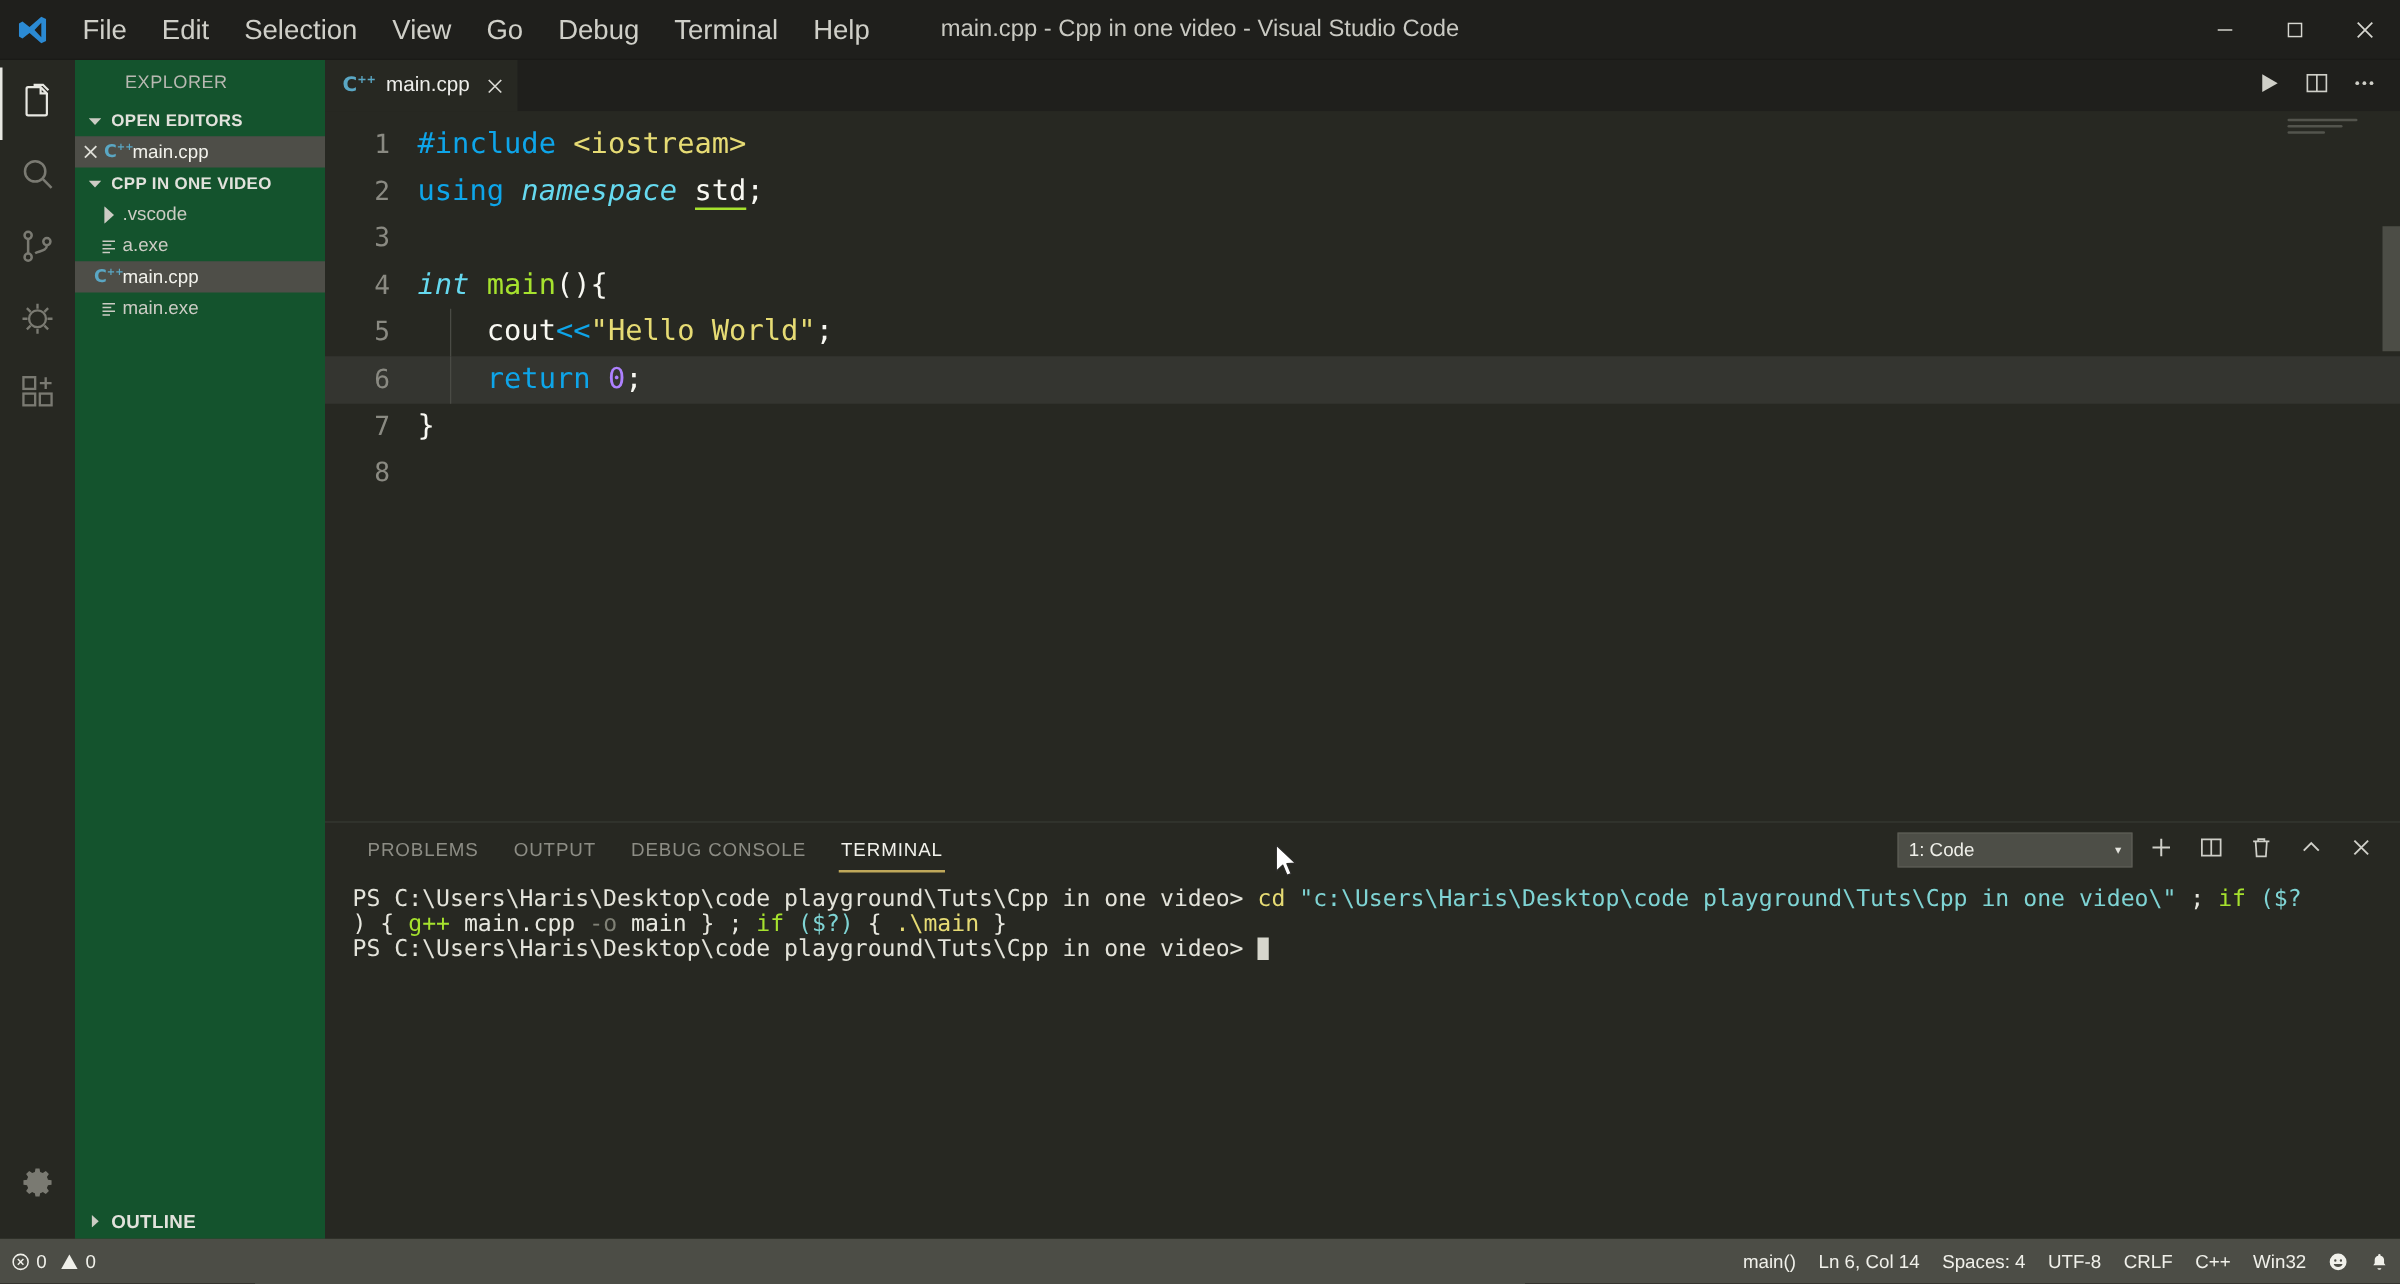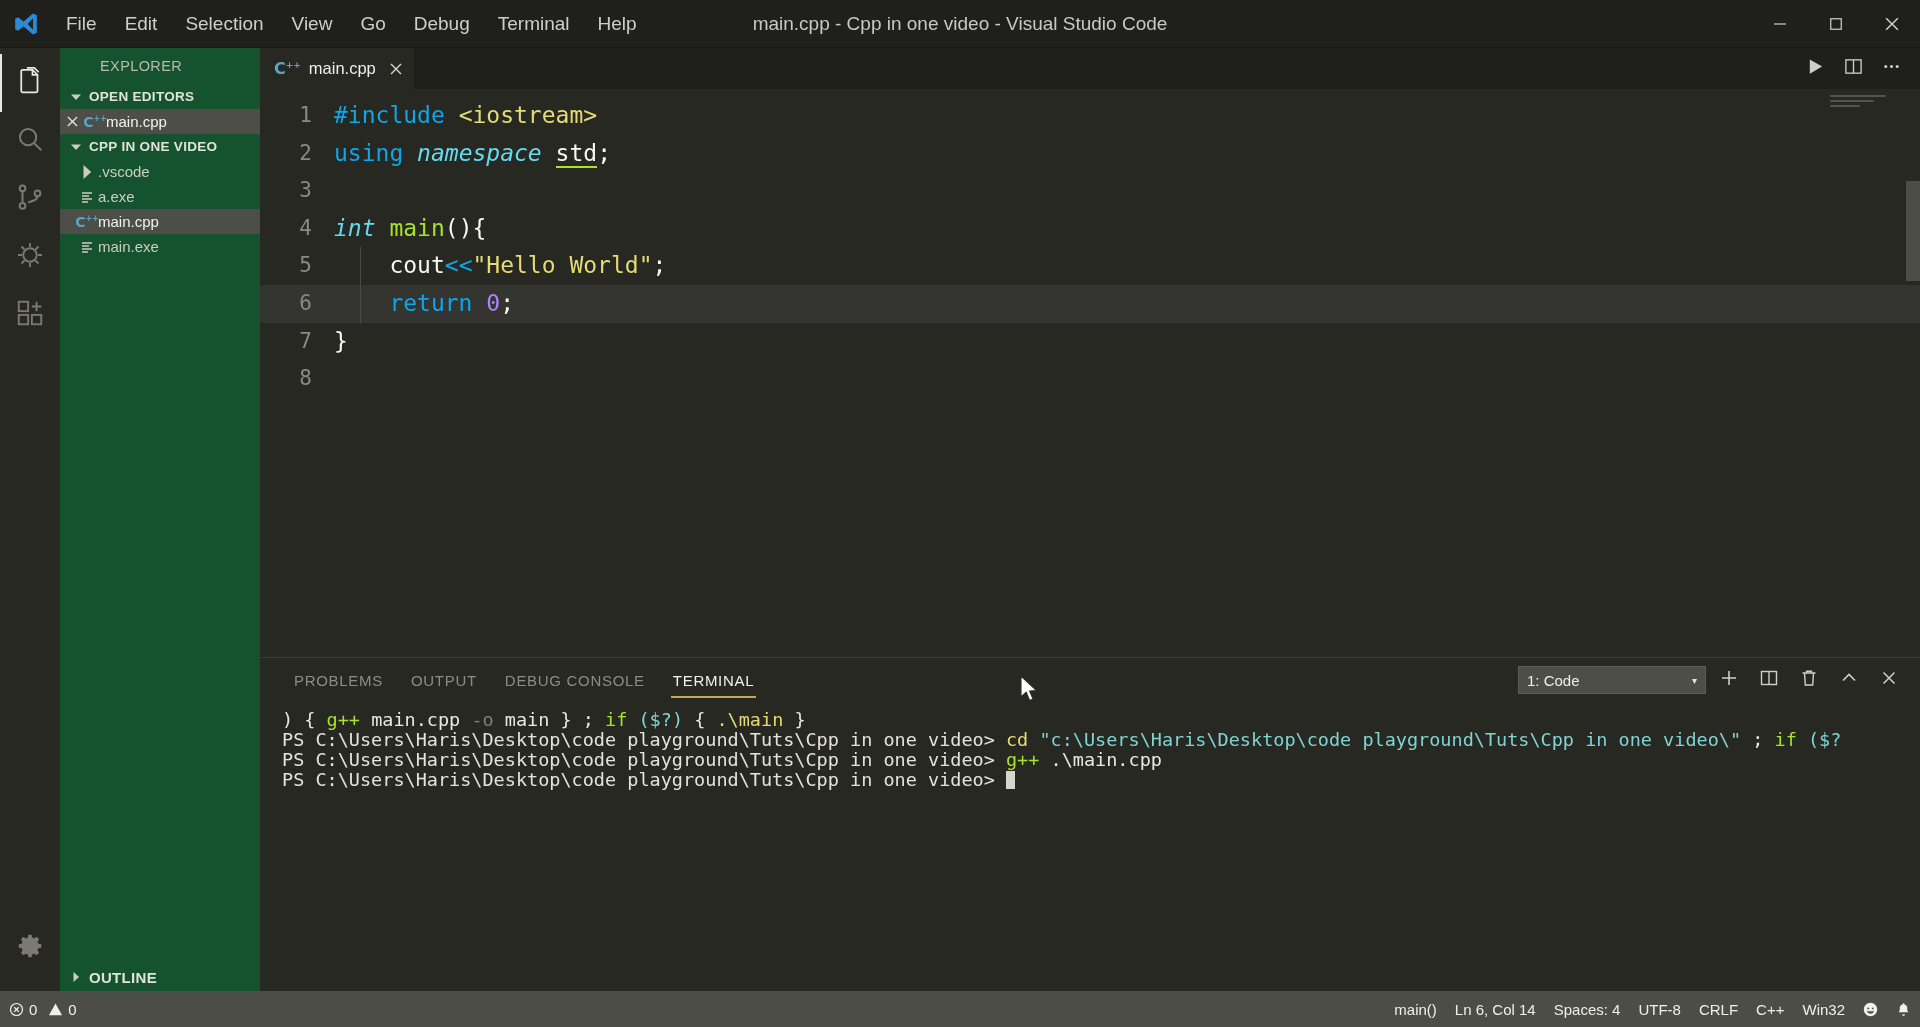--- a/index.html
+++ b/index.html
@@ -21,21 +21,21 @@
     height: 48px; min-height: 48px;
     background: #1f1f1c;
     display: flex; align-items: center;
     position: relative;
     border-bottom: 1px solid #1a1a17;
   }
   .vslogo { width: 52px; display: flex; align-items: center; justify-content: center; }
   .vslogo svg { width: 26px; height: 26px; display:block; }
   .menubar { display: flex; align-items: center; height: 100%; }
   .menu-item {
-    color: #cfcfc8; font-size: 19px; padding: 0 14px;
+    color: #cfcfc8; font-size: 22px; padding: 0 14px;
     height: 100%; display: flex; align-items: center; cursor: default;
     white-space: nowrap;
   }
   .title-center {
     position: absolute; left: 0; right: 0; top: 0; bottom: 0;
     display: flex; align-items: center; justify-content: center;
     color: #c9c9c2; font-size: 19px; pointer-events: none;
   }
   .winctrls { margin-left: auto; display: flex; height: 100%; z-index: 3; }
   .winbtn {
@@ -537,26 +537,25 @@
               <span>
                 <svg viewBox="0 0 18 18" fill="none" stroke="currentColor" stroke-width="1.5">
                     <path d="M3.5 3.5 L14.5 14.5 M14.5 3.5 L3.5 14.5"></path>
                   </svg>
               </span>
             </div>
           </div>
         </div>
 
         <div class="terminal">
+          <div class="tline"><span class="t-prompt">PS C:\Users\Haris\Desktop\code playground\Tuts\Cpp in one video&gt; </span><span class="t-yellow">cd </span><span class="t-cyan">"c:\Users\Haris\Desktop\code playground\Tuts\Cpp in one video\"</span><span class="t-white"> ; </span><span class="t-green">if </span><span class="t-cyan">($?</span></div>
+
           <div class="tline"><span class="t-white">) { </span><span class="t-green">g++ </span><span class="t-white">main.cpp </span><span class="t-grey">-o </span><span class="t-white">main } ; </span><span class="t-green">if </span><span class="t-cyan">($?) </span><span class="t-white">{ </span><span class="t-yellow">.\main</span><span class="t-white"> }</span></div>
 
-          <div class="tline"><span class="t-prompt">PS C:\Users\Haris\Desktop\code playground\Tuts\Cpp in one video&gt; </span><span class="t-yellow">cd </span><span class="t-cyan">"c:\Users\Haris\Desktop\code playground\Tuts\Cpp in one video\"</span><span class="t-white"> ; </span><span class="t-green">if </span><span class="t-cyan">($?</span></div>
-
-
-          <div class="tline"><span class="t-prompt">PS C:\Users\Haris\Desktop\code playground\Tuts\Cpp in one video&gt; </span><span class="t-green">g++ </span><span class="t-white">.\main.cpp</span></div>
+
 
           <div class="tline"><span class="t-prompt">PS C:\Users\Haris\Desktop\code playground\Tuts\Cpp in one video&gt; </span><span class="tcursor"></span></div>
         </div>
       </div>
     </div>
   </div>
 
   <div class="statusbar">
     <div class="sb-item">
       <span class="sb-icon">

